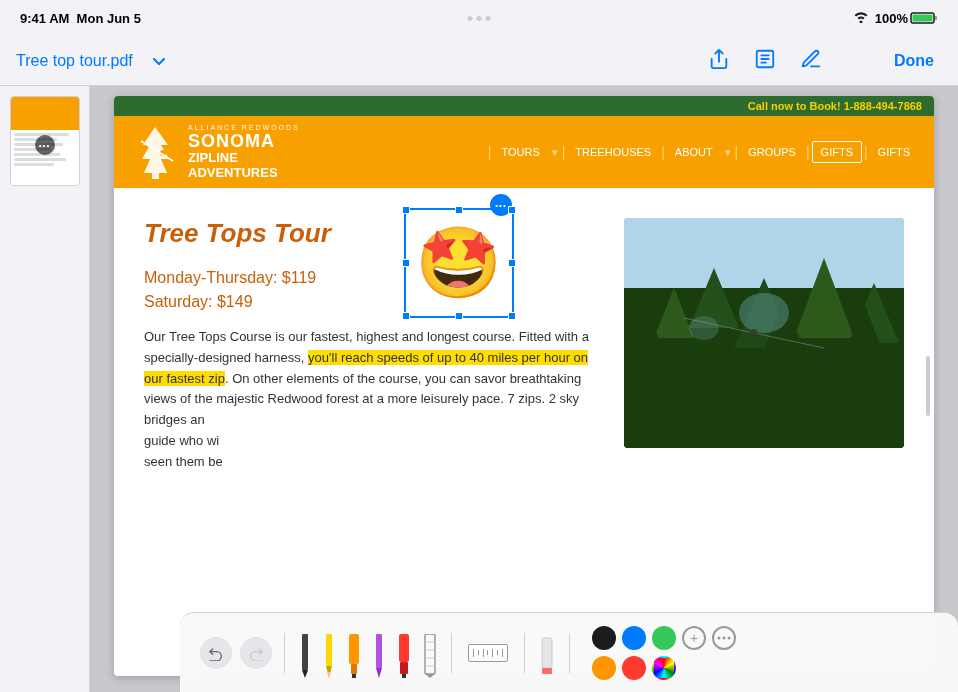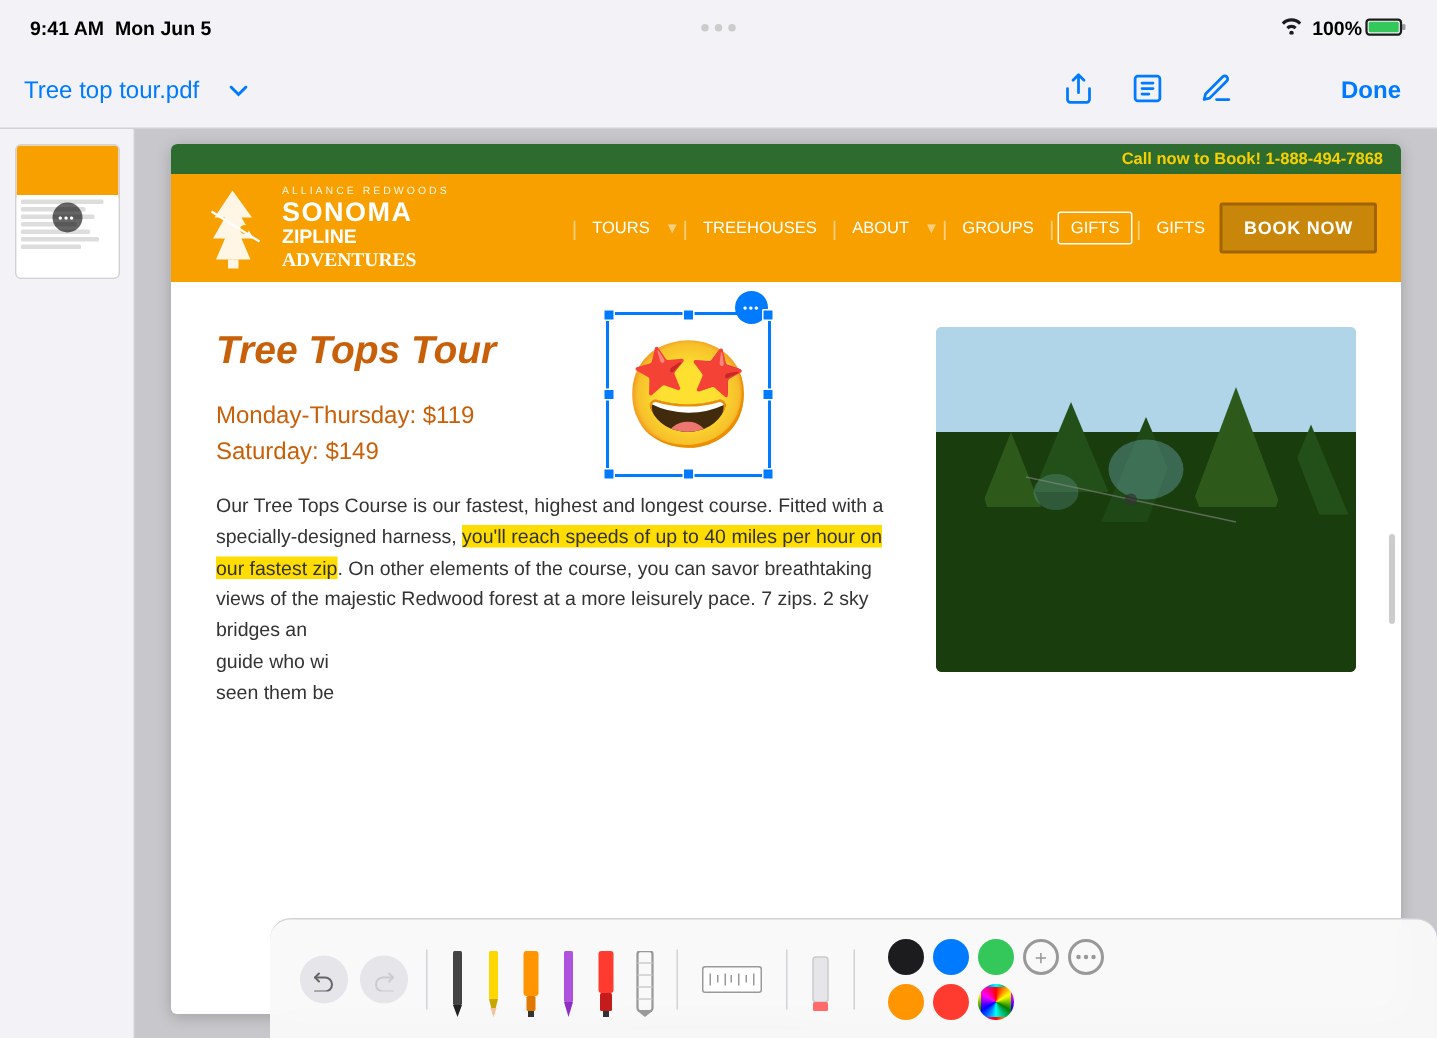--- a/index.html
+++ b/index.html
@@ -205,21 +205,20 @@
     }
     .logo-text-zipline {
       font-size: 13px;
       font-weight: 600;
       color: #fff;
     }
     .logo-text-adventures {
       font-size: 13px;
       font-weight: 600;
       color: #fff;
-      font-family: Liberation Serif, serif;
     }
     .site-nav-links {
       display: flex;
       align-items: center;
       flex: 1;
       gap: 2px;
       justify-content: flex-end;
     }
     .nav-link {
       color: #fff;
@@ -610,21 +609,20 @@
           <span class="nav-link">TREEHOUSES</span>
           <span class="nav-link-sep">|</span>
           <span class="nav-link">ABOUT</span>
           <span style="color:#fff;opacity:0.5;font-size:10px">▼</span>
           <span class="nav-link-sep">|</span>
           <span class="nav-link">GROUPS</span>
           <span class="nav-link-sep">|</span>
           <span class="nav-link nav-gifts">GIFTS</span>
           <span class="nav-link-sep">|</span>
           <span class="nav-link">GIFTS</span>
-          <span class="nav-book-now">BOOK NOW</span>
         </div>
       </div>
 
       <div class="pdf-body">
 
         <div class="emoji-sticker">
           <div class="emoji-handle">
             <span class="emoji-handle-dots">•••</span>
           </div>
           <div class="corner-handle corner-tl"></div>

